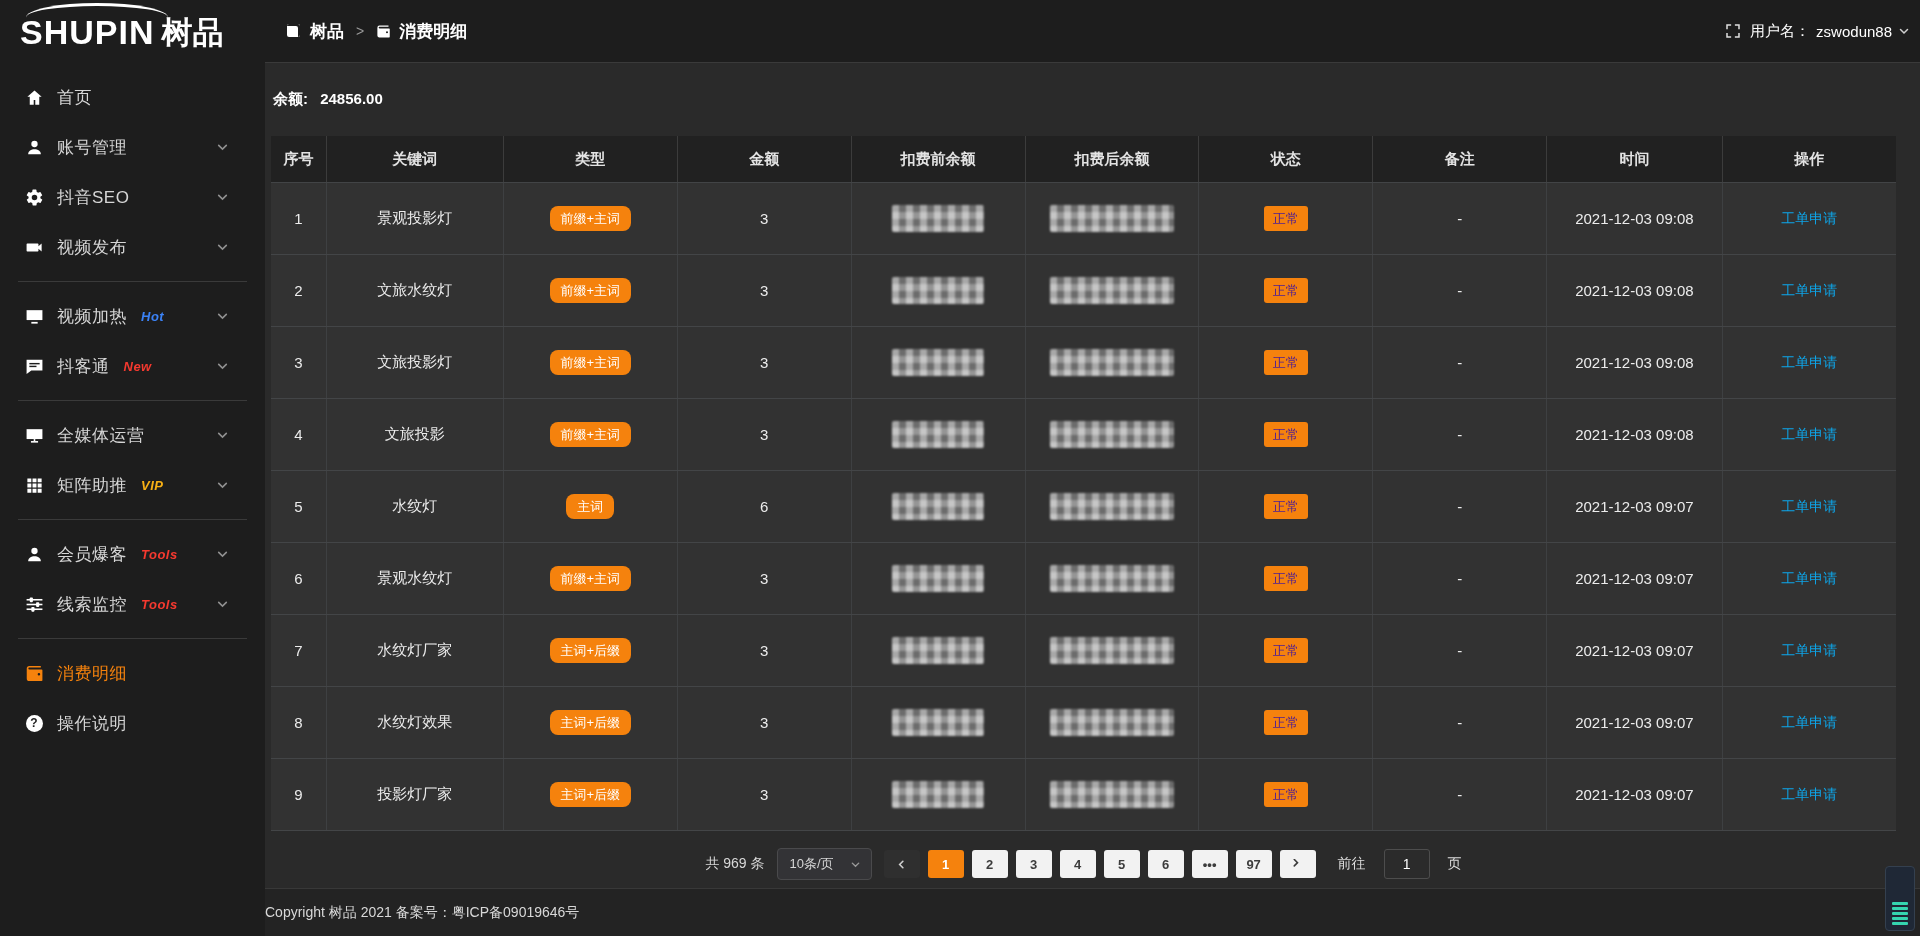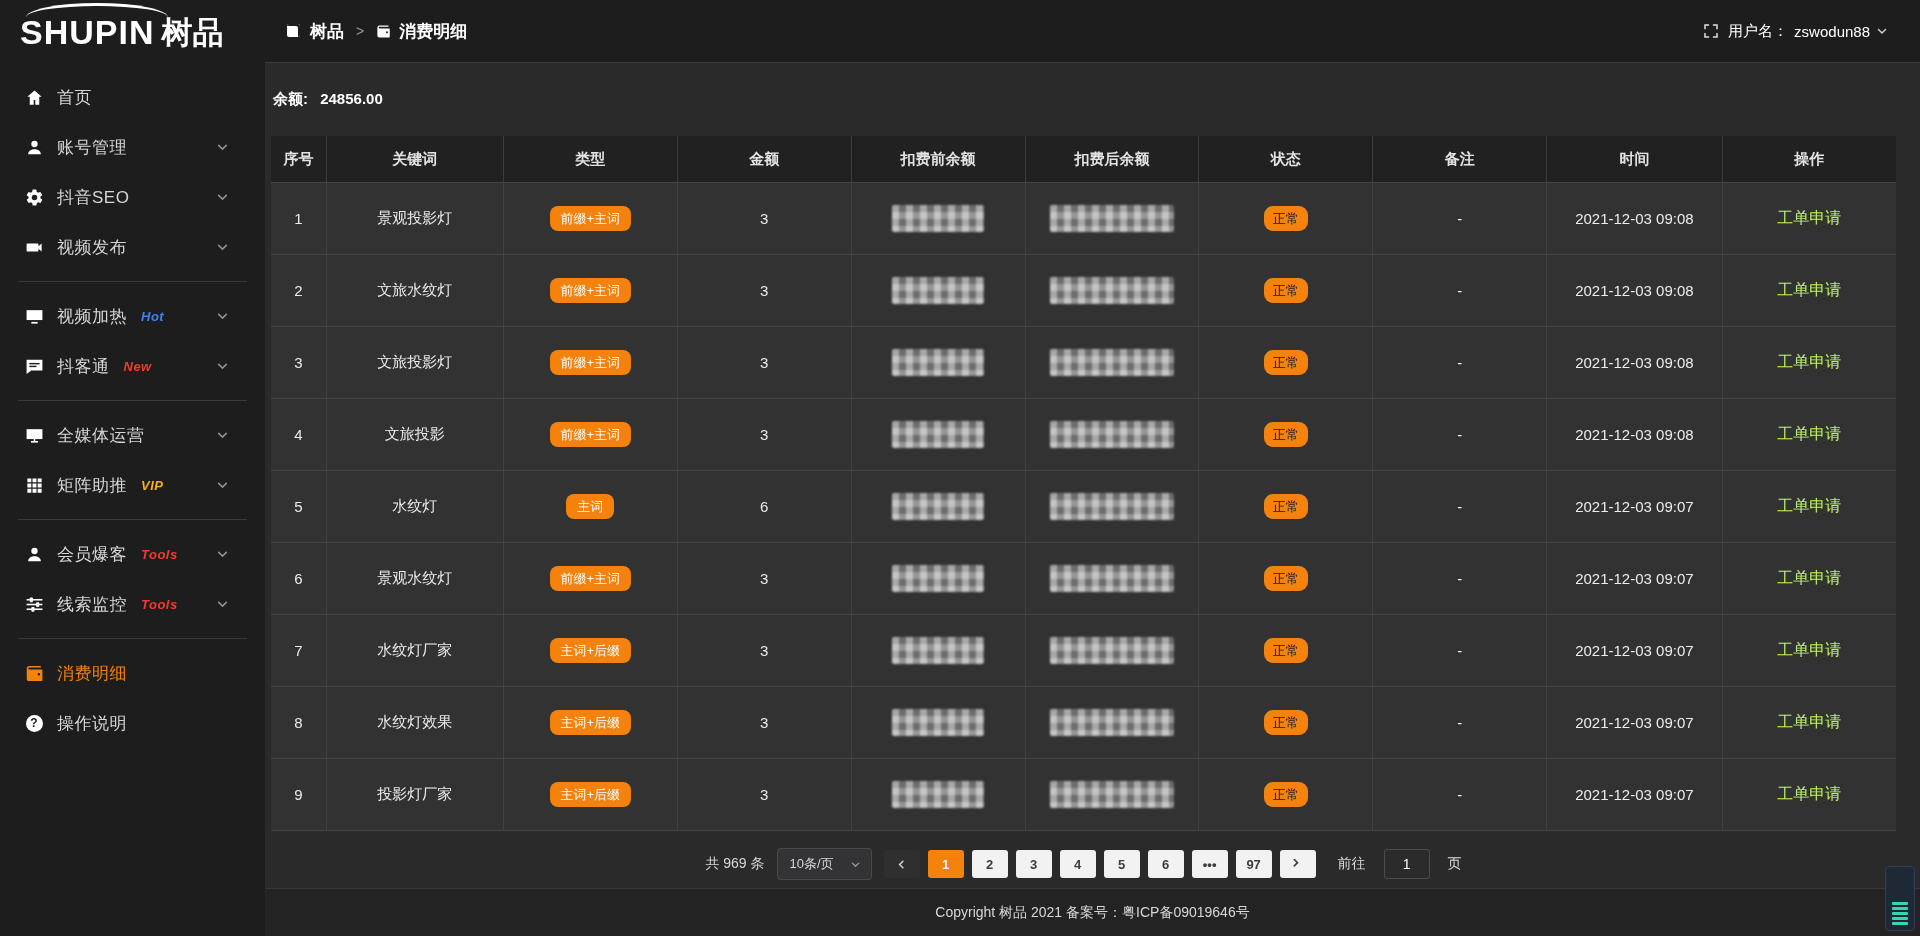--- a/index.html
+++ b/index.html
@@ -28,61 +28,61 @@
   .q-circle{width:17px;height:17px;border-radius:50%;background:currentColor;display:inline-flex;align-items:center;justify-content:center;}
   .q-circle b{color:#1d1d1d;font-size:12px;font-weight:800;font-style:normal;}
   
   .topbar{position:absolute;left:265px;right:0;top:0;height:62px;background:#1d1d1d;border-bottom:1px solid #3a3a3a;display:flex;align-items:center;z-index:2;}
   .crumbs{display:flex;align-items:center;padding-left:22px;color:#fff;font-size:17px;font-weight:600;}
   .crumb{display:flex;align-items:center;gap:8px;cursor:pointer;}
   .crumb-sep{color:#9a9a9a;font-size:14px;margin:0 12px;font-weight:400;}
   .crumb-icon{width:15px;height:15px;display:inline-flex;color:#fff;}
   .crumb-icon svg{width:15px;height:15px;}
   .panel-glyph{width:13px;height:13px;background:#fff;border-radius:2px;box-shadow:inset -2px 2px 0 #1d1d1d;}
-  .topbar-right{margin-left:auto;display:flex;align-items:center;gap:8px;padding-right:32px;}
+  .topbar-right{margin-left:auto;display:flex;align-items:center;gap:8px;padding-right:10px;}
   .fullscreen-btn{width:18px;height:18px;color:#e0e0e0;cursor:pointer;display:flex;}
   .fullscreen-btn svg{width:18px;height:18px;}
   .user-box{display:flex;align-items:center;gap:6px;color:#fff;font-size:15px;cursor:pointer;}
   .user-box .chev{color:#cfcfcf;display:flex;}
   .user-box .chev svg{width:12px;height:12px;}
   
   .main{position:absolute;left:265px;top:63px;right:0;bottom:48px;padding:0 24px 0 6px;}
   .balance{margin:27px 0 0 2px;color:#fff;font-size:15px;font-weight:bold;}
   .balance .val{margin-left:8px;}
   
   .table-wrap{margin-top:27px;}
   table{width:100%;border-collapse:collapse;table-layout:fixed;}
   th{height:44px;background:#212121;color:#e3e3e3;font-size:15px;font-weight:700;border-right:1px solid #3c3c3c;border-bottom:1px solid #424446;}
   th:last-child{border-right:none;}
   td{height:69px;background:#323232;color:#ececec;font-size:15px;text-align:center;border-right:1px solid #3e4042;border-bottom:1px solid #434547;vertical-align:middle;}
   td:last-child{border-right:none;}
   .badge{display:inline-block;background:#f5820d;color:#fff;font-size:13px;padding:6px 11px;border-radius:8px;line-height:1;}
-  .status-badge{display:inline-block;background:#f5820d;color:#0f172a;font-size:13px;padding:6px 9px;border-radius:9px;line-height:1;}
+  .status-badge{display:inline-block;background:#f5820d;color:#4c1d95;font-size:13px;padding:6px 9px;border-radius:3px;line-height:1;}
   .blur-block{display:inline-block;height:27px;width:92px;border-radius:2px;vertical-align:middle;
     background-color:#9c9c9c;
     background-image:linear-gradient(90deg,rgba(255,255,255,.38) 0 7px,rgba(0,0,0,.14) 7px 14px),
                      linear-gradient(0deg,rgba(255,255,255,.28) 0 7px,rgba(70,70,70,.28) 7px 14px);
     background-size:14px 14px;filter:blur(1.3px);opacity:.92;}
   td:nth-child(6) .blur-block{width:124px;}
-  .action-link{color:#bef264;font-size:16px;cursor:pointer;}
+  .action-link{color:#0ea5e9;font-size:14px;cursor:pointer;}
   
   .pagination{display:flex;align-items:center;justify-content:center;gap:12px;margin-top:17px;}
   .pg-total{color:#d8d8d8;font-size:14px;}
   .pg-size{height:30px;display:flex;align-items:center;gap:16px;padding:0 10px 0 12px;background:#333336;border:1px solid #4a4a4c;border-radius:4px;color:#d6d6d6;font-size:13px;cursor:pointer;}
   .pg-size .chev{color:#9a9a9a;display:flex;}
   .pg-size .chev svg{width:11px;height:11px;}
   .pager{display:flex;gap:8px;}
   .page-btn{min-width:28px;height:28px;padding:0 4px;background:#f2f2f2;color:#3c3c3c;font-size:13px;font-weight:bold;border-radius:3px;display:flex;align-items:center;justify-content:center;cursor:pointer;}
   .page-btn.active{background:#f5820d;color:#fff;}
   .page-btn.prev{background:#2f2f2f;color:#d0d0d0;}
   .page-btn svg{width:11px;height:11px;}
   .pg-goto{display:flex;align-items:center;gap:18px;color:#dcdcdc;font-size:14px;margin-left:10px;}
   .pg-goto input{width:40px;height:26px;background:#2b2b2b;border:1px solid #4d4d4d;border-radius:3px;color:#fff;font-size:14px;text-align:center;outline:none;font-family:inherit;}
   
-  .footer{position:absolute;left:265px;right:0;bottom:0;height:47px;background:#232323;border-top:1px solid #383838;display:flex;align-items:center;justify-content:center;color:#d8d8d8;font-size:14px;}
+  .footer{position:absolute;left:265px;right:0;bottom:0;height:47px;background:#232323;border-top:1px solid #383838;display:flex;align-items:center;color:#d8d8d8;font-size:14px;}
   
   .float-widget{position:absolute;right:5px;bottom:5px;width:28px;height:58px;background:#1f2836;border:1px solid #34404f;border-radius:4px;z-index:5;display:flex;flex-direction:column;justify-content:flex-end;align-items:center;padding-bottom:5px;gap:2px;cursor:pointer;}
   .float-widget i{display:block;width:16px;height:3px;background:#35d6b0;border-radius:1px;}
 </style>
 </head>
 <body>
 
 <aside class="sidebar">
   <div class="logo">
     <span class="logo-arc"></span>

